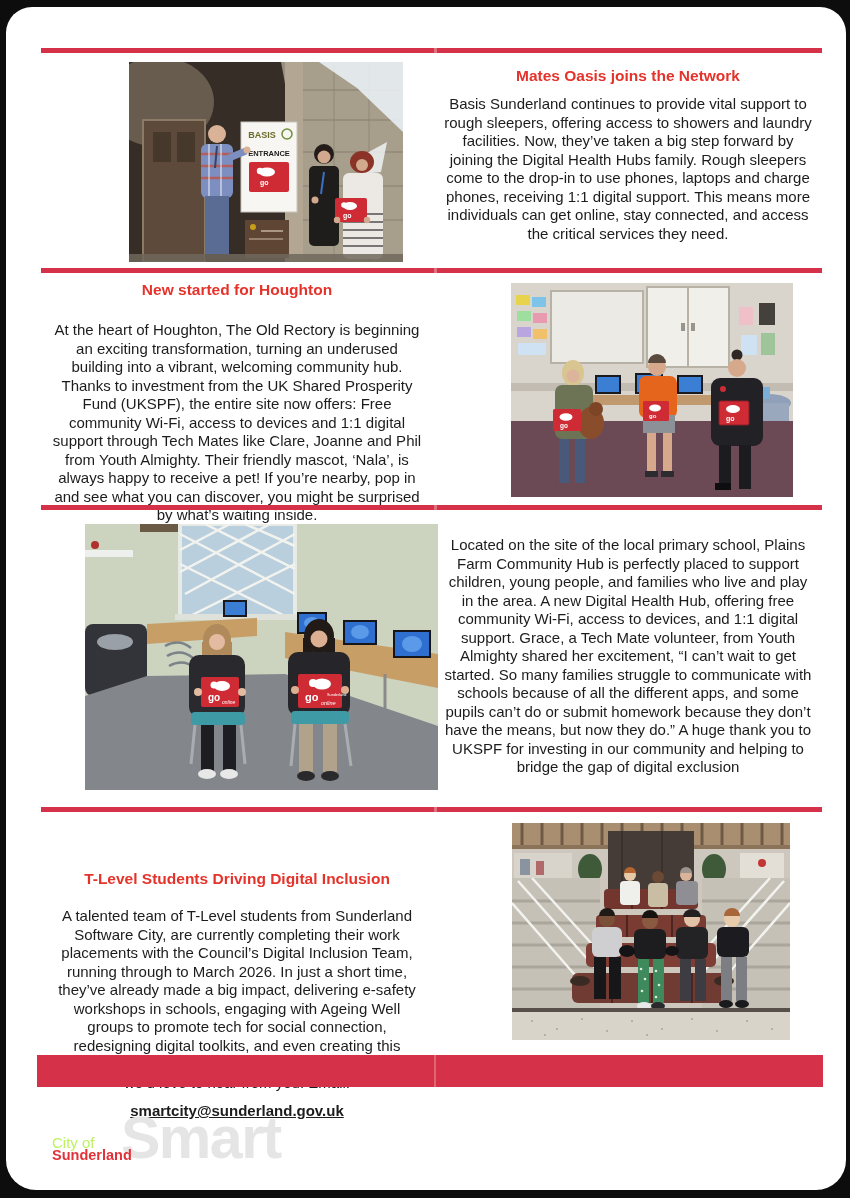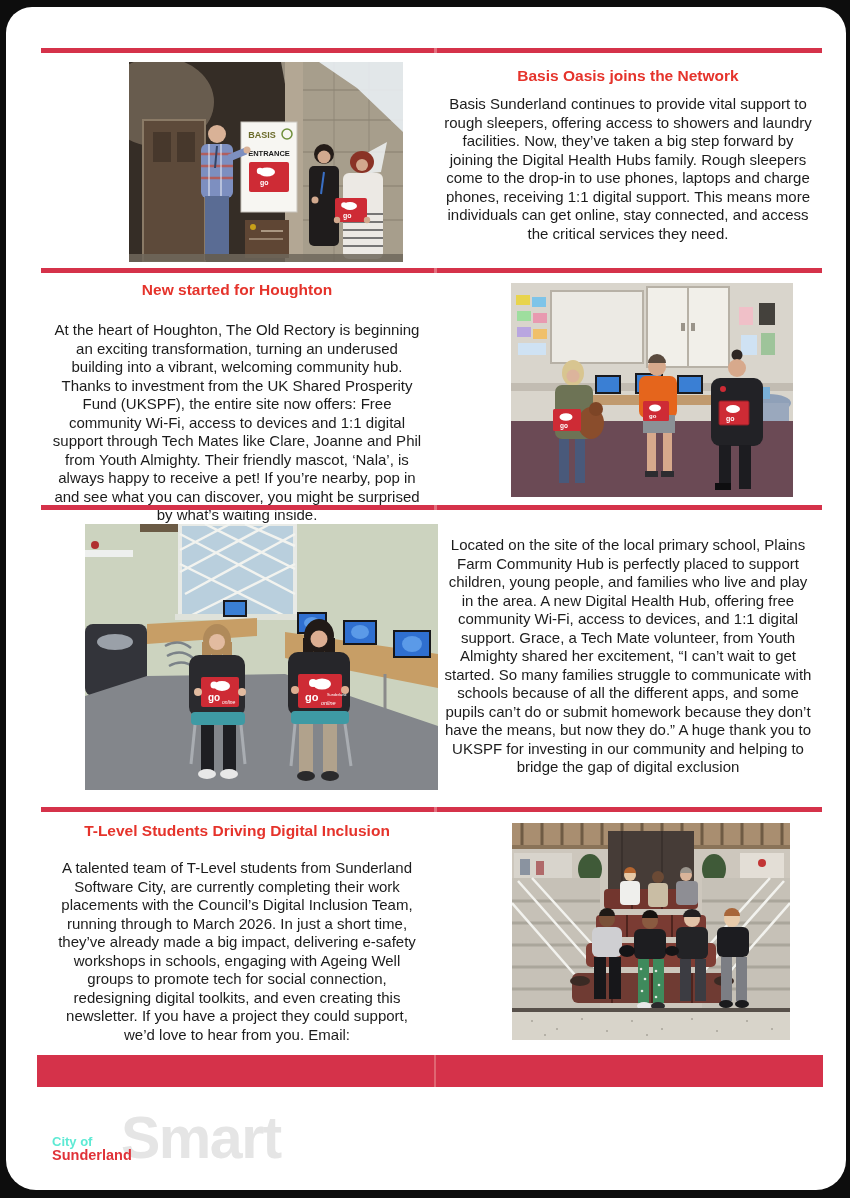--- a/index.html
+++ b/index.html
@@ -23,21 +23,21 @@
   .sec-text{position:absolute;text-align:center;color:#1c1c1c;}
   .sec-text h2{
     margin:0 0 5px 0;font-size:15.5px;line-height:19px;font-weight:bold;color:#e5332b;
   }
   .sec-text p{margin:10px;font-size:15px;line-height:18.5px;}
   .gap{height:7px;}
   .email{color:#1c1c1c;text-decoration:underline;font-size:15px;line-height:18.5px;display:inline-block;font-weight:bold;}
   .photo{position:absolute;overflow:hidden;padding-left:25px;}
   .photo svg{display:block;}
   .logo{position:absolute;left:52px;top:1110px;width:240px;height:66px;}
-  .logo .cityof{position:absolute;left:0;top:24px;font-size:13px;font-weight:bold;color:#5eead4;letter-spacing:0;}
+  .logo .cityof{position:absolute;left:0;top:24px;font-size:15px;font-weight:normal;color:#bef264;letter-spacing:0;}
   .logo .sund{position:absolute;left:0;top:37px;font-size:14.5px;font-weight:bold;color:#e03238;}
   .logo .smart{position:absolute;left:50px;top:-6px;font-size:59px;font-weight:800;color:#e5e5e5;letter-spacing:-1.5px;margin-left:19px;}
 </style>
 </head>
 <body>
 
 <div class="page">
   <div class="card"></div>
 
   <div class="bar" style="top:48px"></div>
@@ -103,21 +103,21 @@
         <ellipse cx="221" cy="144" rx="7" ry="4" fill="#ffffff"></ellipse>
         <circle cx="215" cy="143" r="2.8" fill="#ffffff"></circle>
         <text x="214" y="156" font-size="7" font-weight="bold" fill="#ffffff" font-family="Liberation Sans, sans-serif">go</text>
         <circle cx="208" cy="158" r="3.2" fill="#d2a98e"></circle>
         <circle cx="238" cy="158" r="3.2" fill="#d2a98e"></circle>
       </g>
       <rect x="0" y="192" width="274" height="8" fill="#6e675c" opacity="0.85"></rect>
     </svg>
   </div>
   <div class="sec-text" style="left:433px;top:66px;width:390px">
-    <h2>Basis Oasis joins the Network</h2>
+    <h2>Mates Oasis joins the Network</h2>
     <p>Basis Sunderland continues to provide vital support to rough sleepers, offering access to showers and laundry facilities. Now, they’ve taken a big step forward by joining the Digital Health Hubs family. Rough sleepers come to the drop-in to use phones, laptops and charge phones, receiving 1:1 digital support.  This means more individuals can get online, stay connected, and access the critical services they need.</p>
   </div>
 
   <div class="bar" style="top:268px"></div>
 
   <div class="sec-text" style="left:42px;top:280px;width:390px">
     <h2>New started for Houghton</h2>
     <div class="gap"></div>
     <p>At the heart of Houghton, The Old Rectory is beginning an exciting transformation, turning an underused building into a vibrant, welcoming community hub.  Thanks to investment from the UK Shared Prosperity Fund (UKSPF), the entire site now offers: Free community Wi-Fi, access to devices and 1:1 digital support through Tech Mates like Clare, Joanne and Phil from Youth Almighty.  Their friendly mascot, ‘Nala’, is always happy to receive a pet!   If you’re nearby, pop in and see what you can discover, you might be surprised by what’s waiting inside.</p>
   </div>
@@ -296,21 +296,21 @@
       </g>
     </svg>
   </div>
   <div class="sec-text" style="left:433px;top:519px;width:390px">
     <div class="gap"></div>
     <p>Located on the site of the local primary school, Plains Farm Community Hub is perfectly placed to support children, young people, and families who live and play in the area. A new Digital Health Hub, offering free community Wi-Fi, access to devices, and 1:1 digital support. Grace, a Tech Mate volunteer, from Youth Almighty shared her excitement, “I can’t wait to get started. So many families struggle to communicate with schools because of all the different apps, and some pupils can’t do or submit homework because they don’t have the means, but now they do.”  A huge thank you to UKSPF for investing in our community and helping to bridge the gap of digital exclusion</p>
   </div>
 
   <div class="bar" style="top:807px"></div>
 
-  <div class="sec-text" style="left:42px;top:821px;width:390px">
+  <div class="sec-text" style="left:42px;top:869px;width:390px">
     <h2>T-Level Students Driving Digital Inclusion</h2>
     <div class="gap" style="height:4px"></div>
     <p>A talented team of T-Level students from Sunderland Software City, are currently completing their work placements with the Council’s Digital Inclusion Team, running through to March 2026. In just a short time, they’ve already made a big impact, delivering e-safety workshops in schools, engaging with Ageing Well groups to promote tech for social connection, redesigning digital toolkits, and even creating this newsletter.  If you have a project they could support, we’d love to hear from you.  Email:</p>
     <a class="email" href="#">smartcity@sunderland.gov.uk</a>
   </div>
   <div class="photo" style="left:487px;top:823px;width:278px;height:217px">
     <svg width="278" height="217" viewBox="0 0 278 217">
       <rect width="278" height="217" fill="#cdc7bd"></rect>
       <g>
         <rect x="0" y="0" width="278" height="24" fill="#a98e70"></rect>

